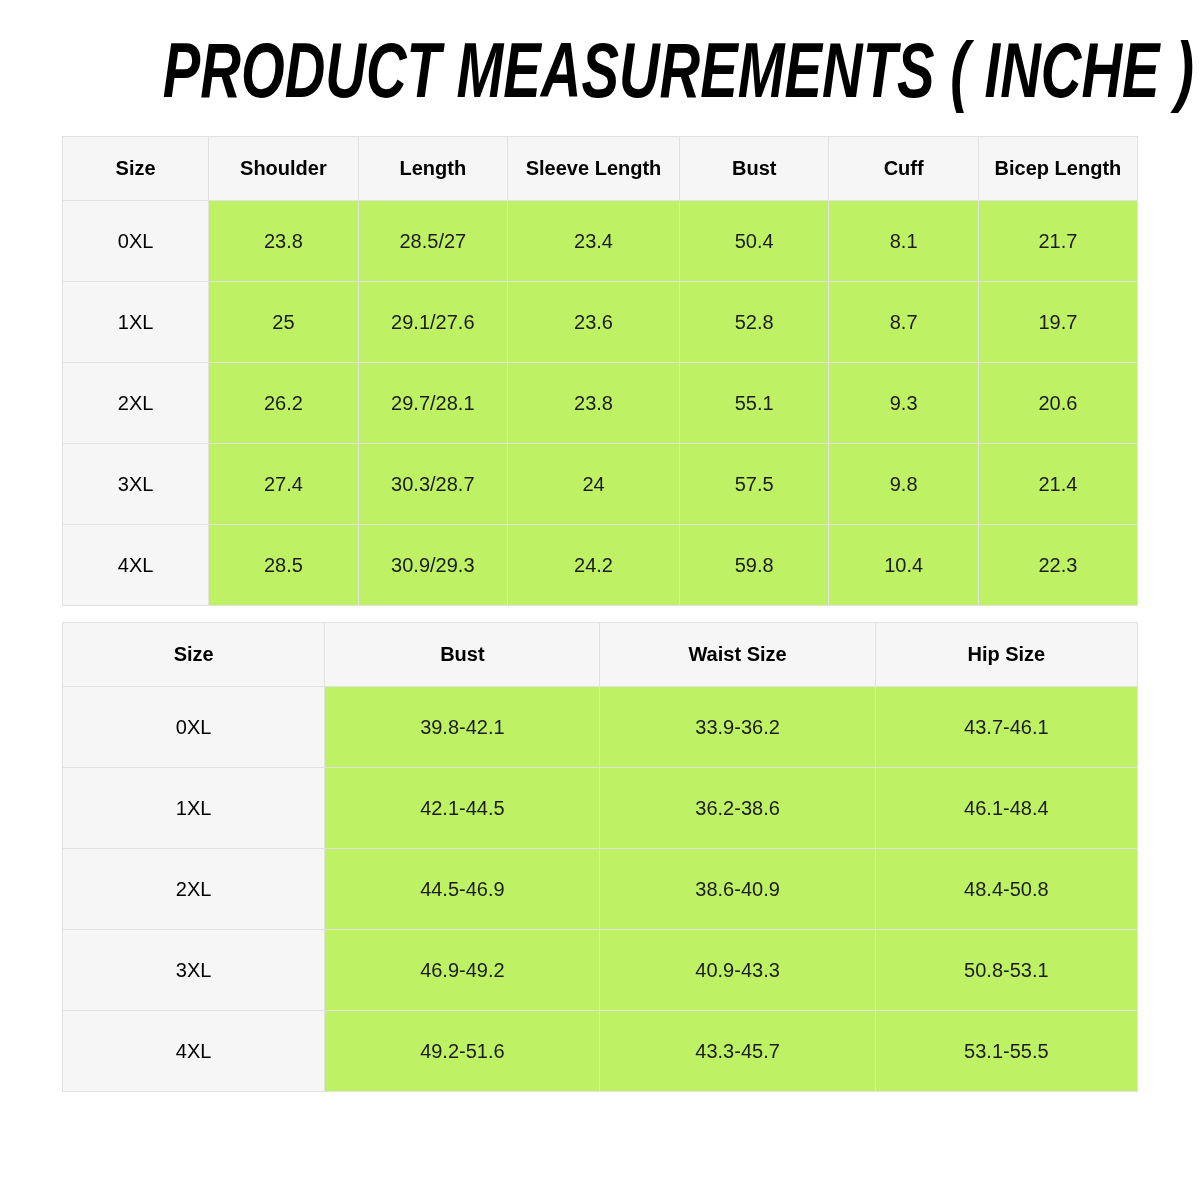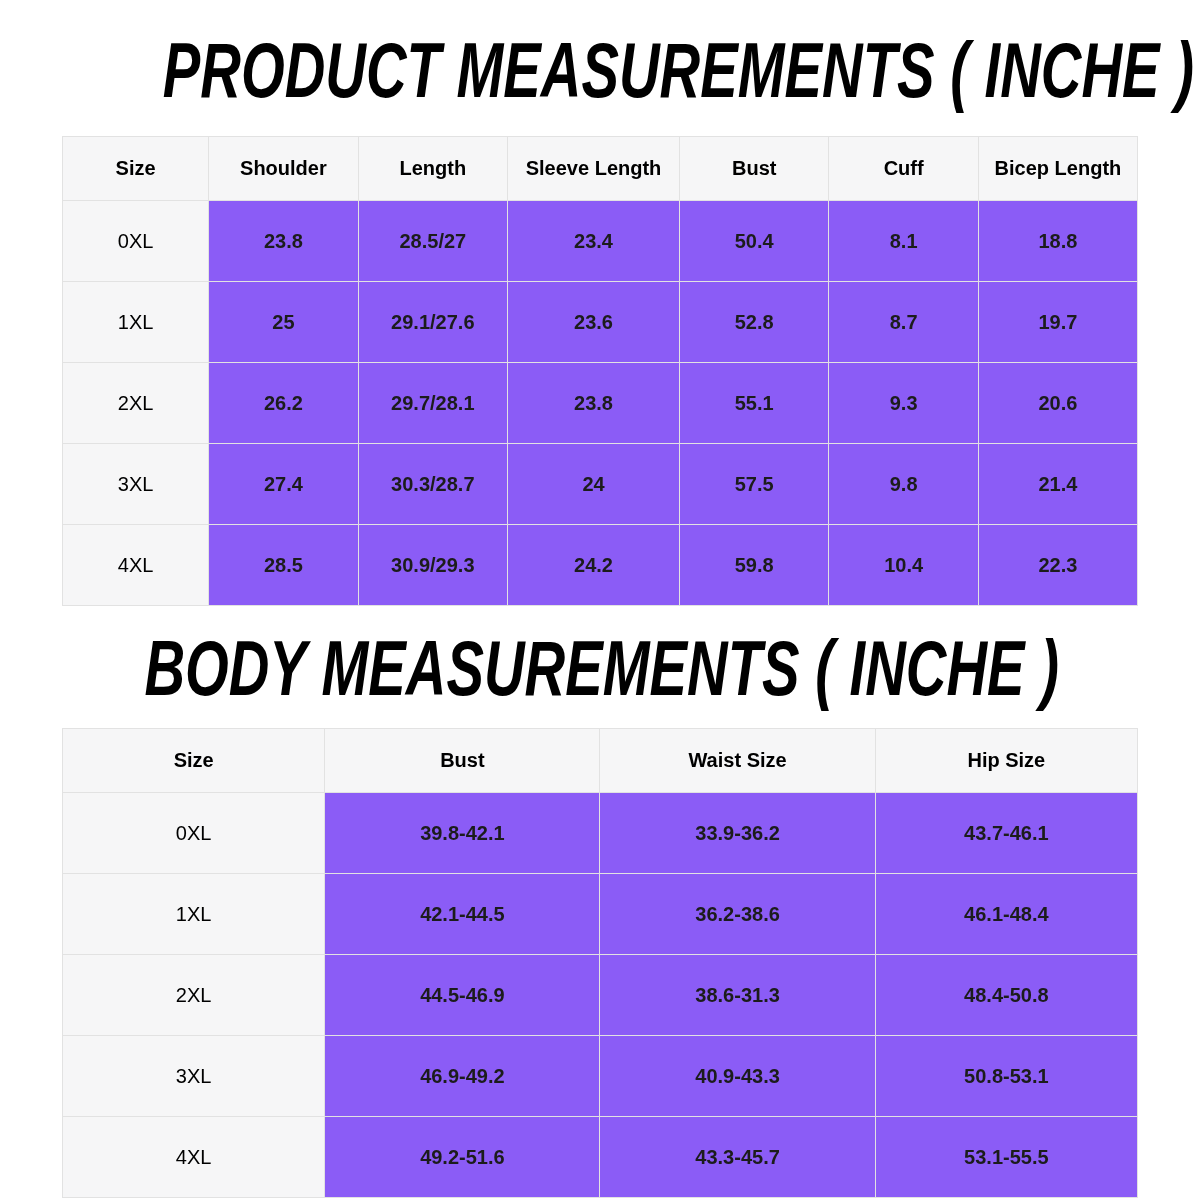--- a/index.html
+++ b/index.html
@@ -45,23 +45,23 @@
     vertical-align: middle;
     font-size: 20px;
   }
   table.size-chart thead th {
     background: #f6f6f7;
     color: #000000;
     font-weight: bold;
     height: 64px;
   }
   table.size-chart tbody td {
-    background: #8b5cf6;
+    background: #bef264;
     color: #1c1c1c;
-    font-weight: bold;
+    font-weight: normal;
     height: 81px;
   }
   table.size-chart tbody td.size-cell {
     background: #f6f6f7;
     color: #000000;
     font-weight: normal;
   }
 </style>
 </head>
 <body>
@@ -94,21 +94,21 @@
         </tr>
       </thead>
     <tbody>
         <tr>
           <td class="size-cell">0XL</td>
           <td>23.8</td>
           <td>28.5/27</td>
           <td>23.4</td>
           <td>50.4</td>
           <td>8.1</td>
-          <td>18.8</td>
+          <td>21.7</td>
         </tr>
         <tr>
           <td class="size-cell">1XL</td>
           <td>25</td>
           <td>29.1/27.6</td>
           <td>23.6</td>
           <td>52.8</td>
           <td>8.7</td>
           <td>19.7</td>
         </tr>
@@ -135,23 +135,20 @@
           <td>28.5</td>
           <td>30.9/29.3</td>
           <td>24.2</td>
           <td>59.8</td>
           <td>10.4</td>
           <td>22.3</td>
         </tr>
       </tbody>
   </table>
 
-  <div class="big-title title-body">
-    <span class="stretch">BODY MEASUREMENTS ( INCHE )</span>
-  </div>
 
   <table class="size-chart">
     <colgroup>
         <col style="width: 24.4%;">
         <col style="width: 25.6%;">
         <col style="width: 25.6%;">
         <col style="width: 24.4%;">
       </colgroup>
     <thead>
         <tr>
@@ -170,21 +167,21 @@
         </tr>
         <tr>
           <td class="size-cell">1XL</td>
           <td>42.1-44.5</td>
           <td>36.2-38.6</td>
           <td>46.1-48.4</td>
         </tr>
         <tr>
           <td class="size-cell">2XL</td>
           <td>44.5-46.9</td>
-          <td>38.6-31.3</td>
+          <td>38.6-40.9</td>
           <td>48.4-50.8</td>
         </tr>
         <tr>
           <td class="size-cell">3XL</td>
           <td>46.9-49.2</td>
           <td>40.9-43.3</td>
           <td>50.8-53.1</td>
         </tr>
         <tr>
           <td class="size-cell">4XL</td>

